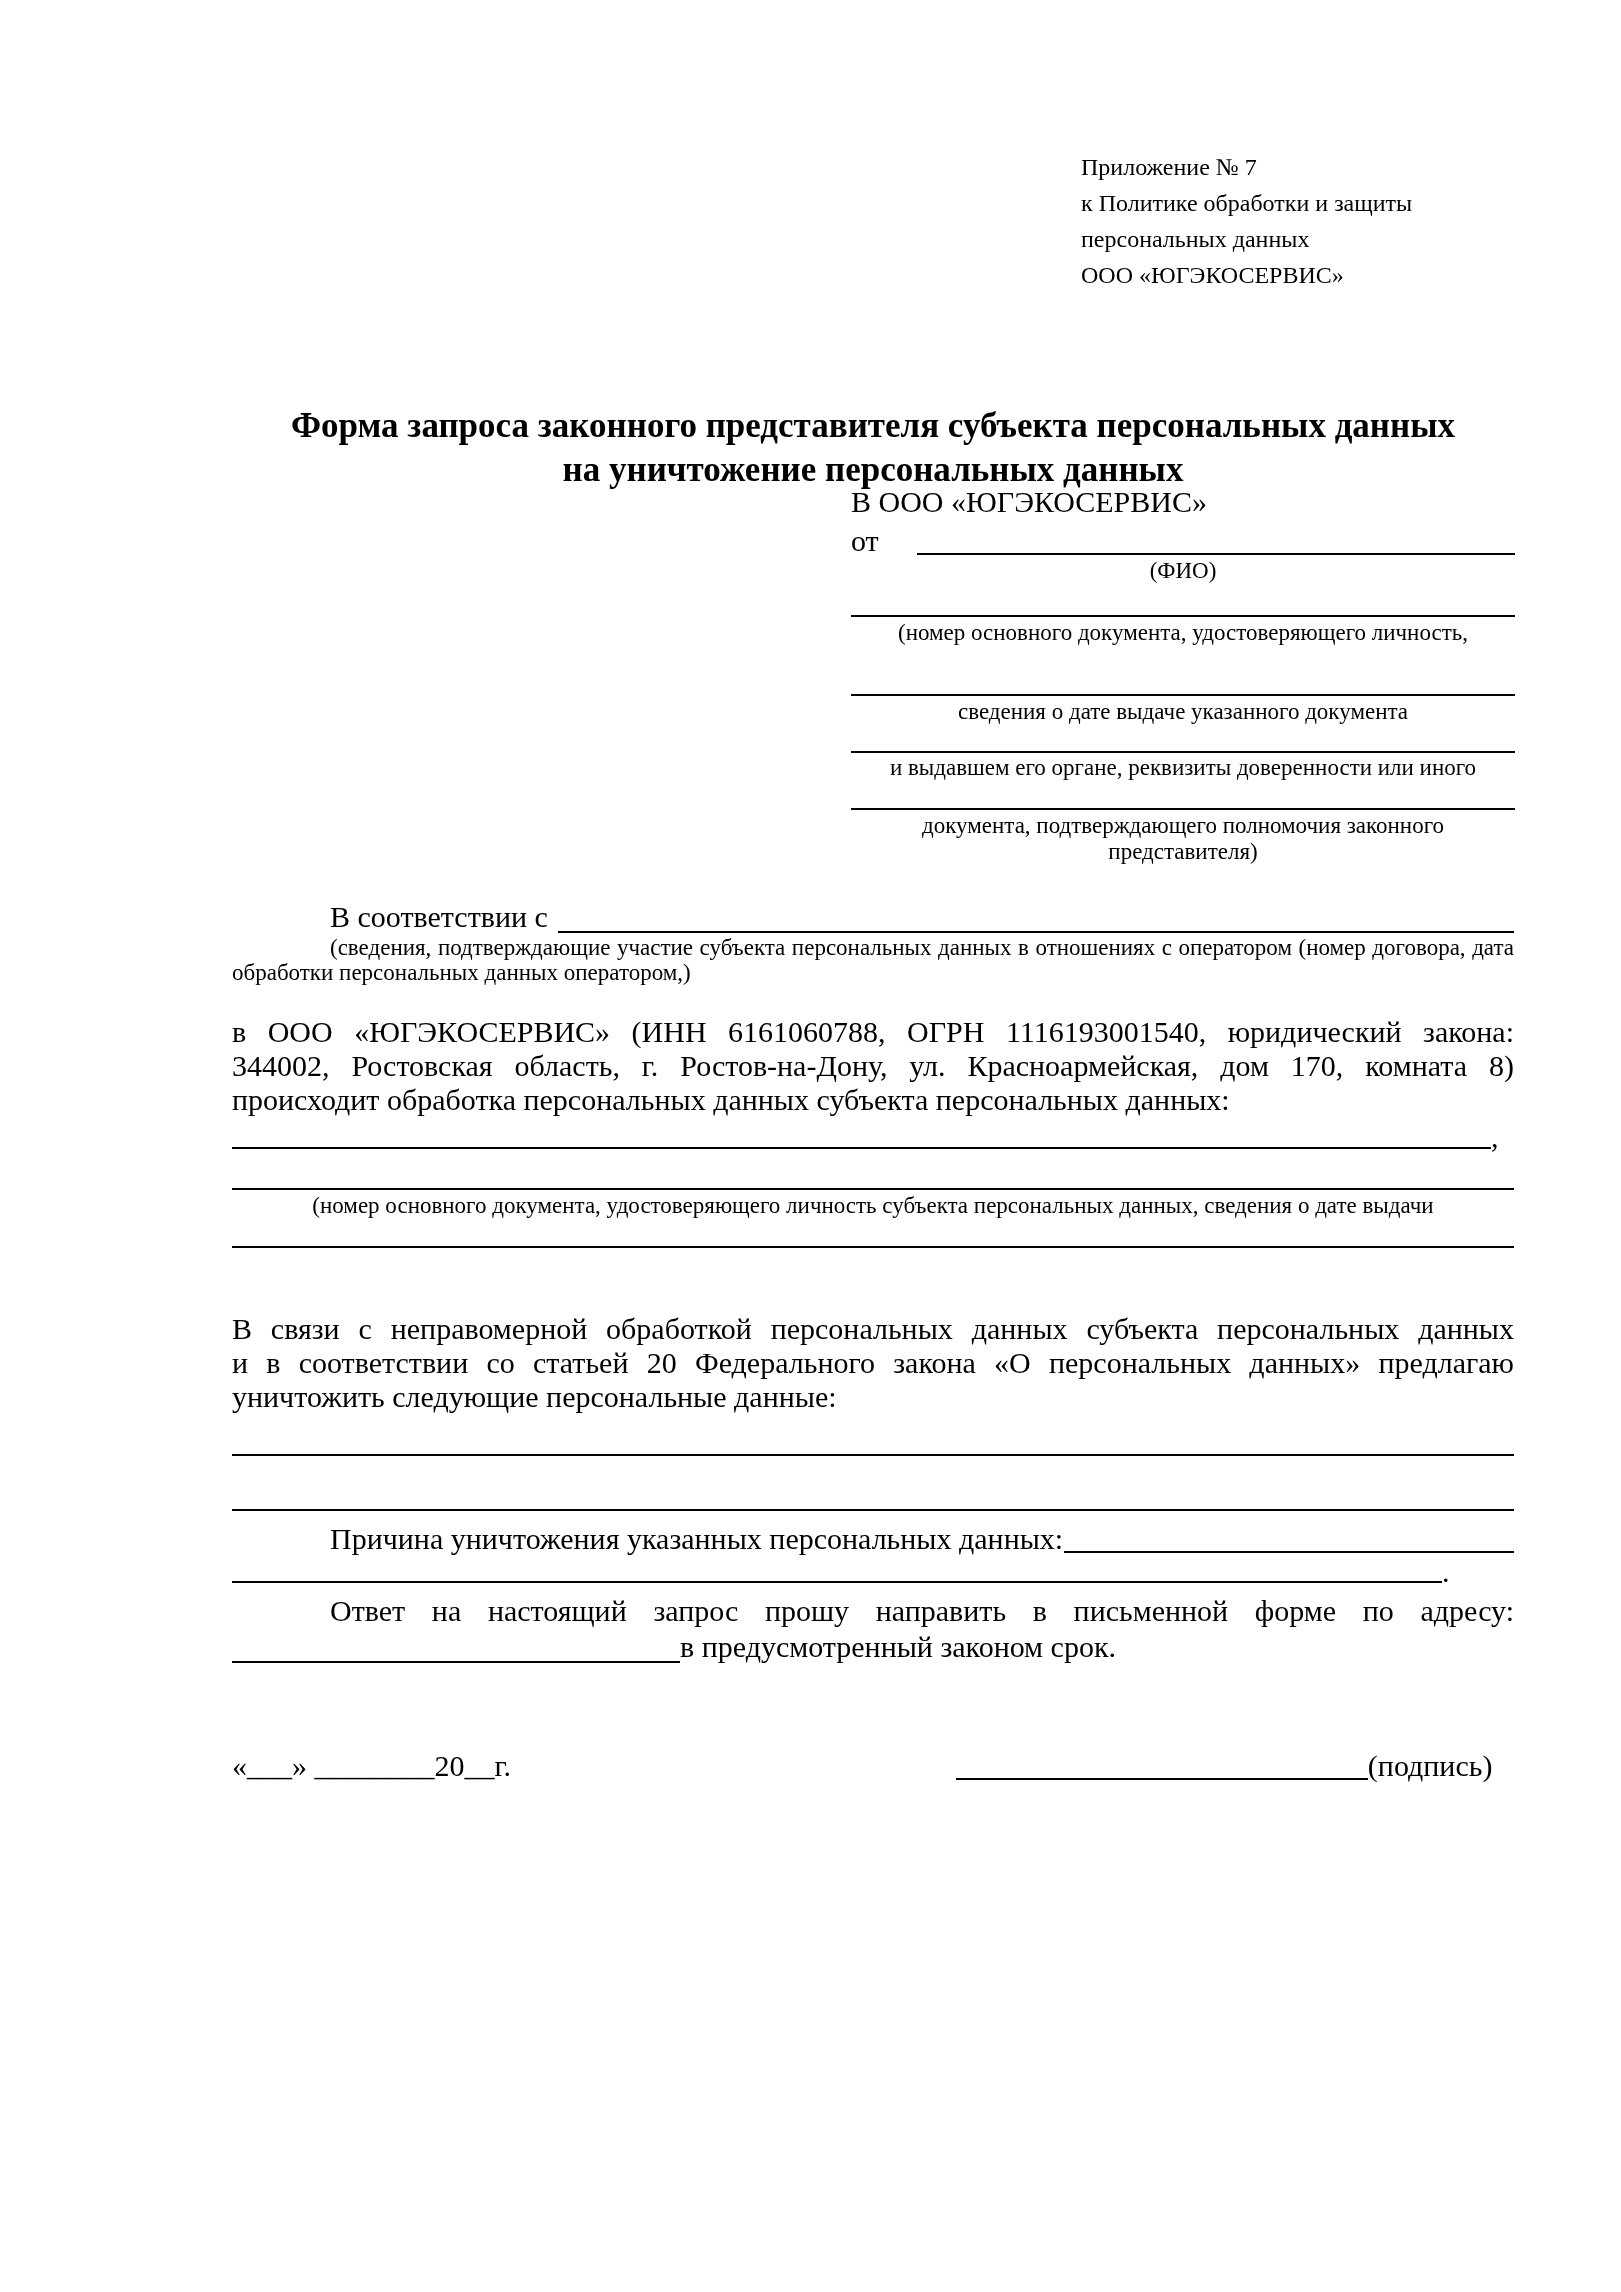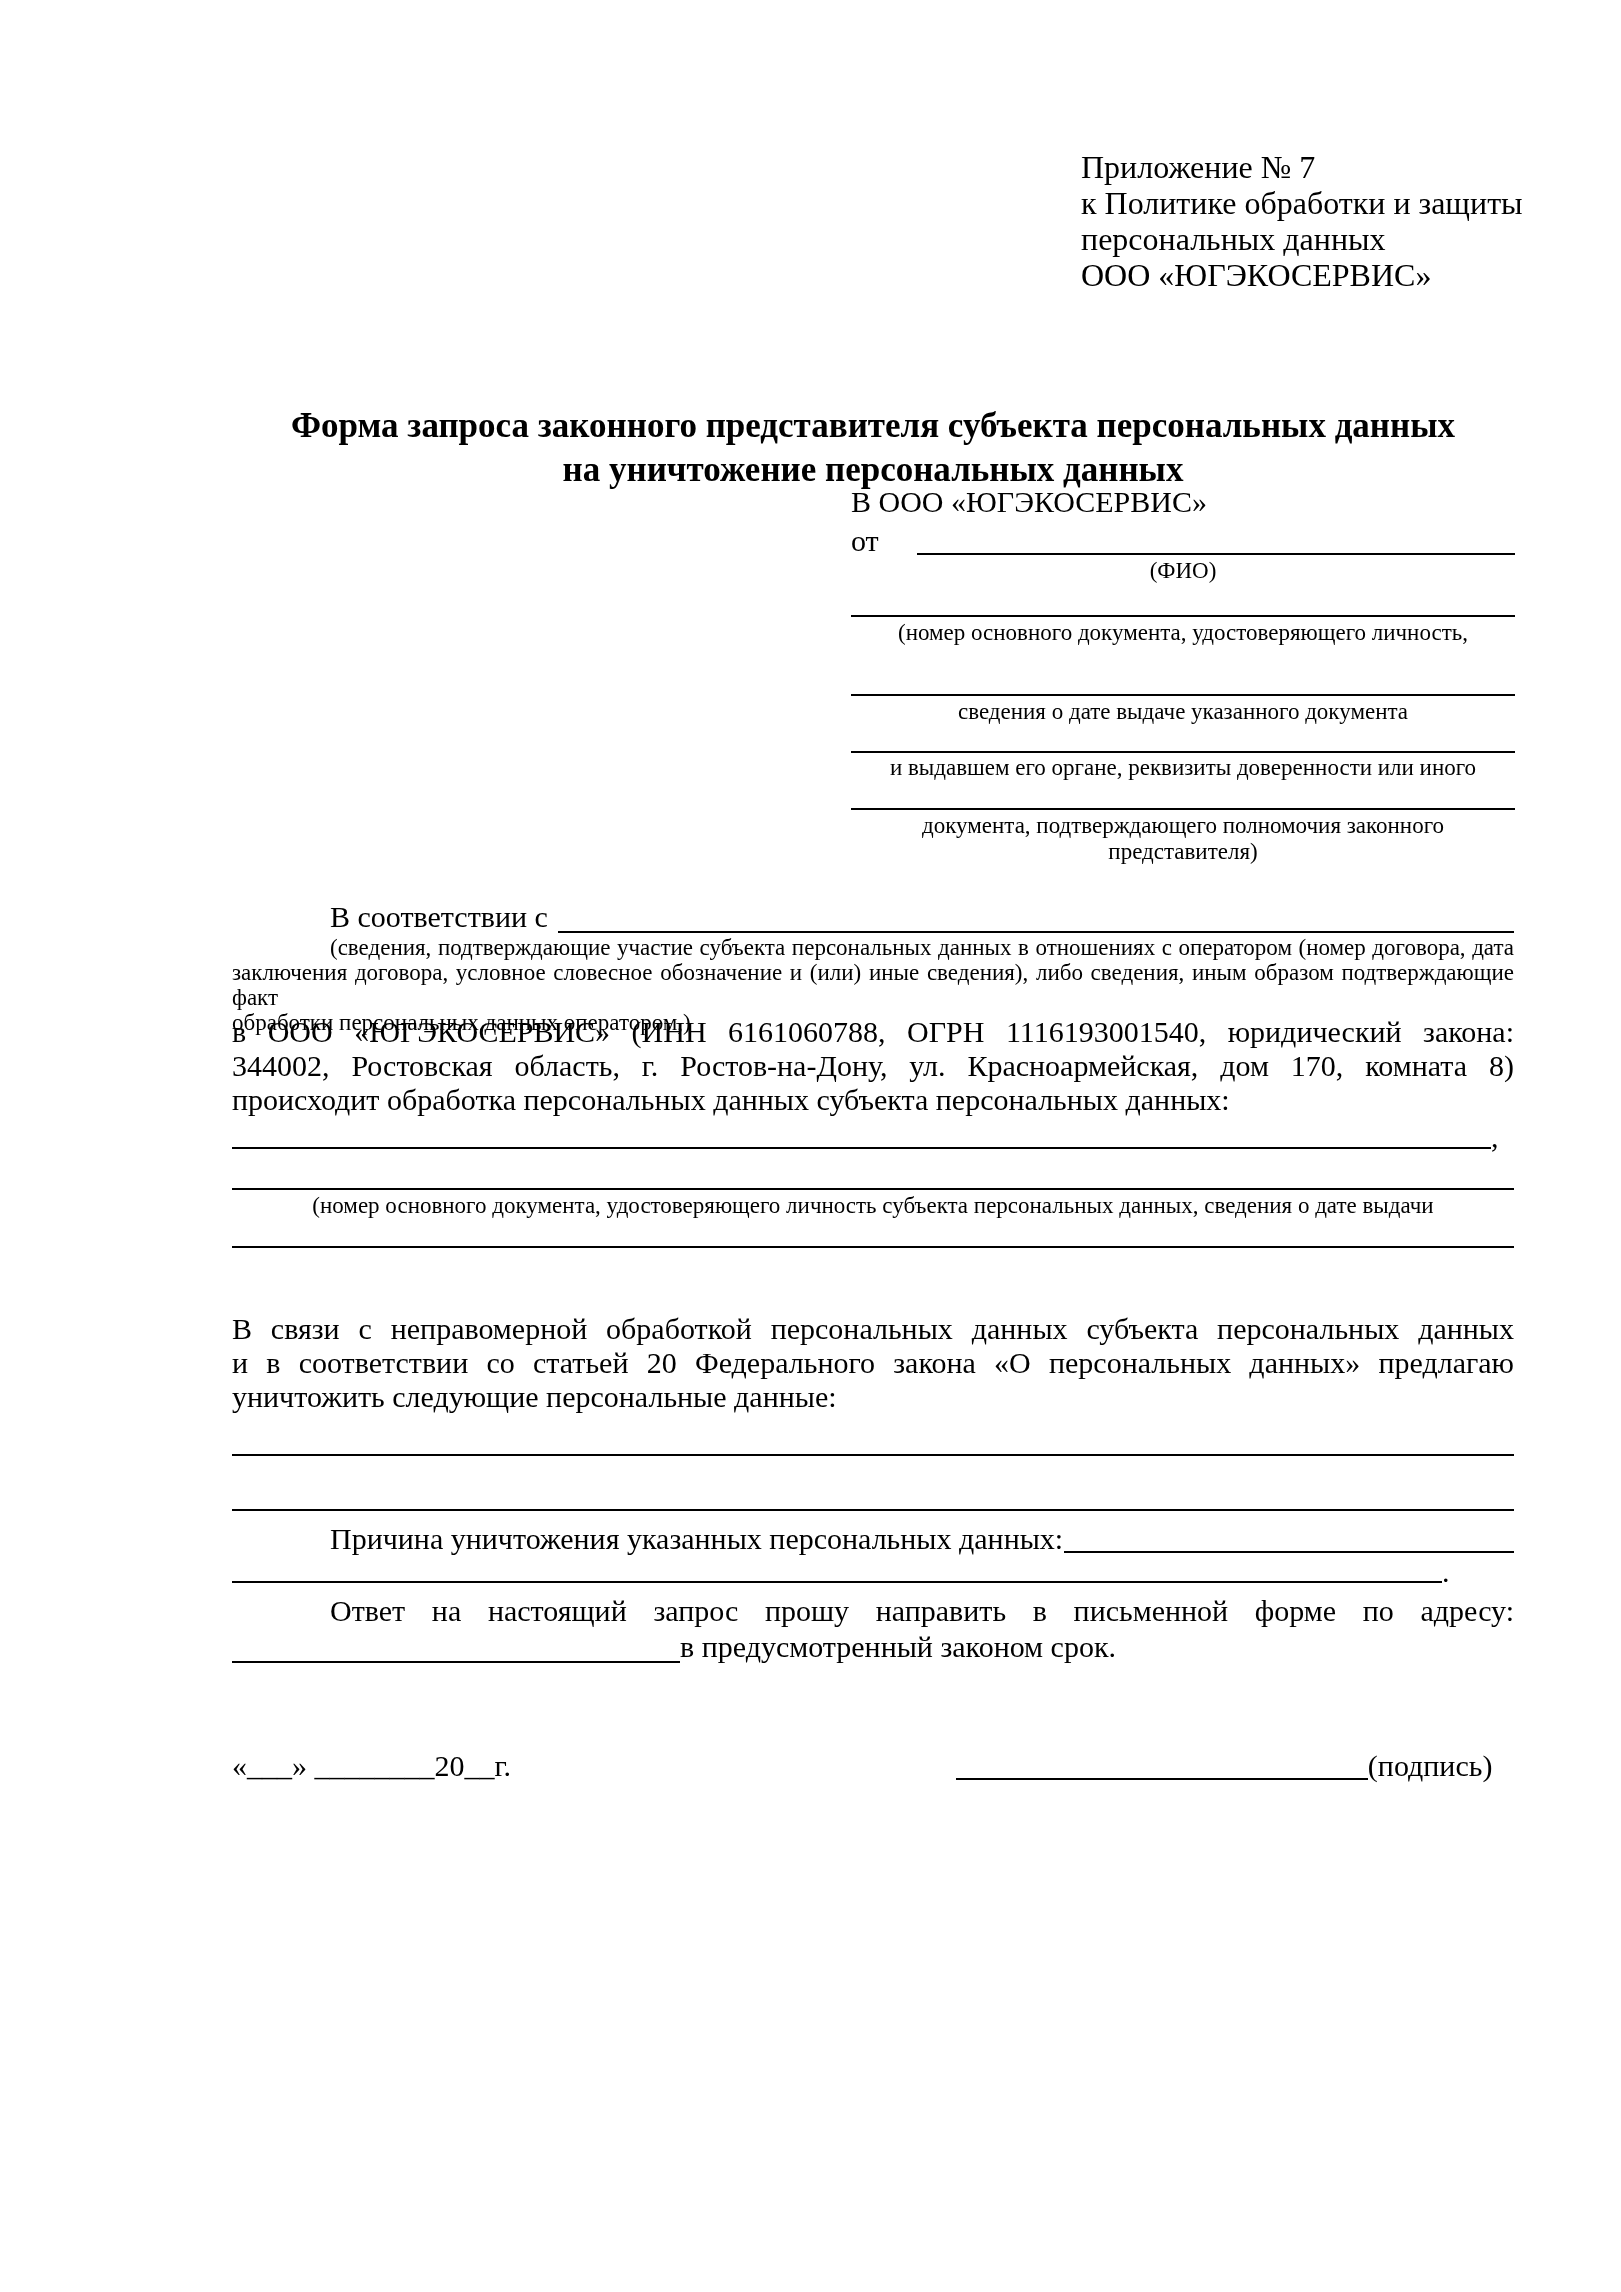--- a/index.html
+++ b/index.html
@@ -9,21 +9,21 @@
     background:#ffffff;
     margin:0 auto;
     font-family:"Liberation Serif","DejaVu Serif",serif;
     color:#000;
     overflow:hidden;
   }
   .abs{position:absolute;}
   .just{text-align:justify;text-align-last:justify;}
   .nowrap{white-space:nowrap;}
 
-  .annex{left:1081px;top:149px;width:461px;font-size:32px;line-height:36px;}
+  .annex{left:1081px;top:149px;width:461px;font-size:24px;line-height:36px;}
   .title{left:232px;top:404px;width:1282px;font-size:35px;line-height:44px;font-weight:bold;text-align:center;}
 
   .addressee{left:851px;top:484px;width:664px;}
   .addr-org{font-size:30px;line-height:36px;}
   .row{display:flex;align-items:flex-end;}
   .fill{flex:1;border-bottom:2.9px solid #000;height:0;align-self:flex-end;}
   .from-row{margin-top:2.9px;height:32px;font-size:30px;gap:28px;}
   .from-row .from-label{margin-right:9.8px;line-height:29px;}
   .blank{height:0;border-top:2.9px solid #000;}
   .cap{font-size:23px;line-height:25.5px;text-align:center;}
@@ -107,21 +107,20 @@
     <div class="cap m-c">документа, подтверждающего полномочия законного представителя)</div>
   </div>
 
   <div class="abs row accordance">
     <span class="label">В соответствии с</span>
     <span class="fill"></span>
   </div>
 
   <div class="abs fineprint">
     <div class="just fp1">(сведения, подтверждающие участие субъекта персональных данных в отношениях с оператором (номер договора, дата</div>
-    <div class="just">заключения договора, условное словесное обозначение и (или) иные сведения), либо сведения, иным образом подтверждающие факт</div>
     <div>обработки персональных данных оператором,)</div>
   </div>
 
   <div class="abs operator">
     <div class="just">в ООО «ЮГЭКОСЕРВИС» (ИНН 6161060788, ОГРН 1116193001540, юридический закона:</div>
     <div class="just">344002, Ростовская область, г. Ростов-на-Дону, ул. Красноармейская, дом 170, комната 8)</div>
     <div class="nowrap">происходит обработка персональных данных субъекта персональных данных:</div>
   </div>
 
   <div class="abs subject">

